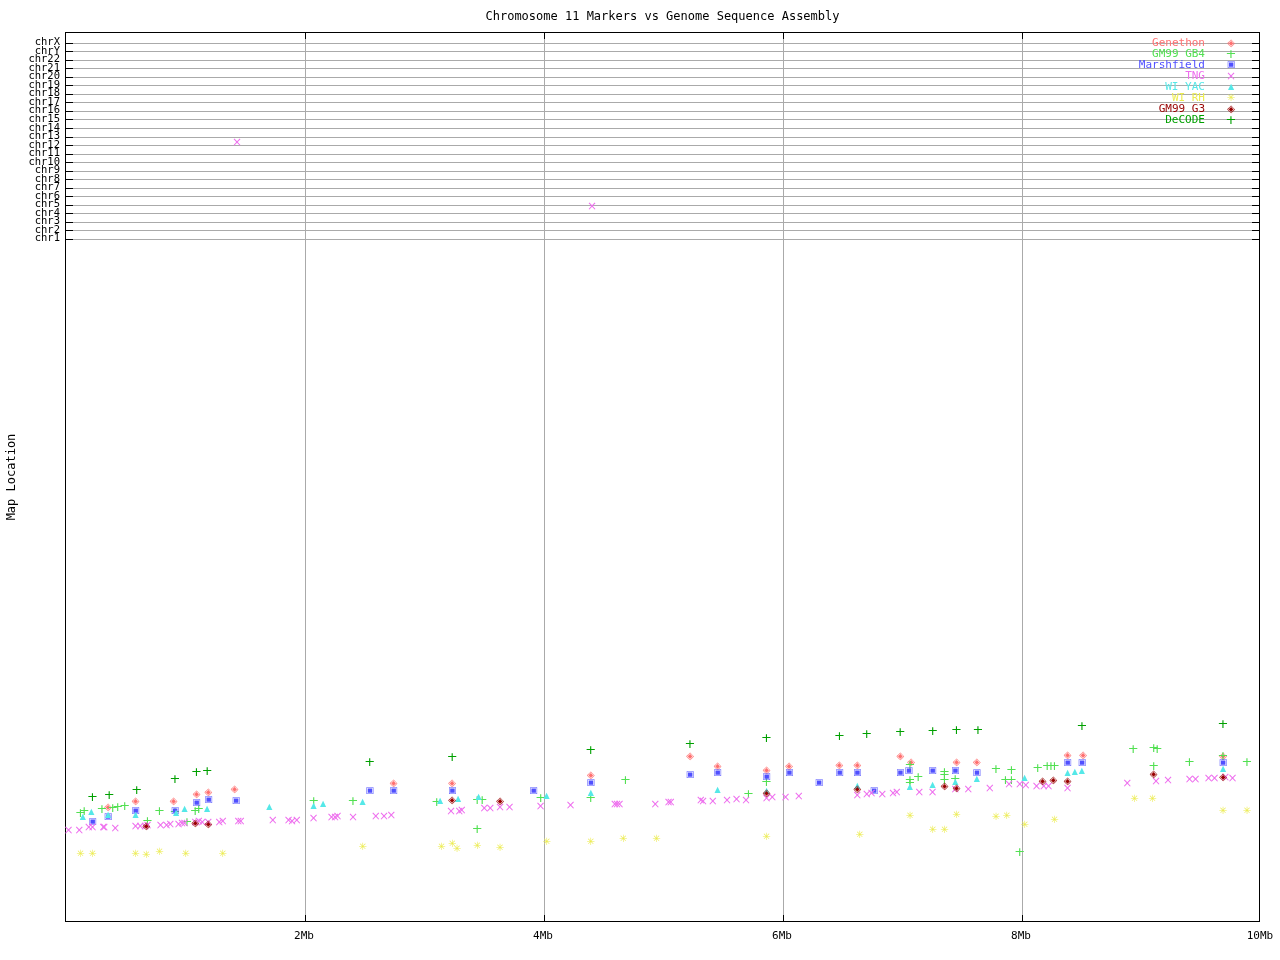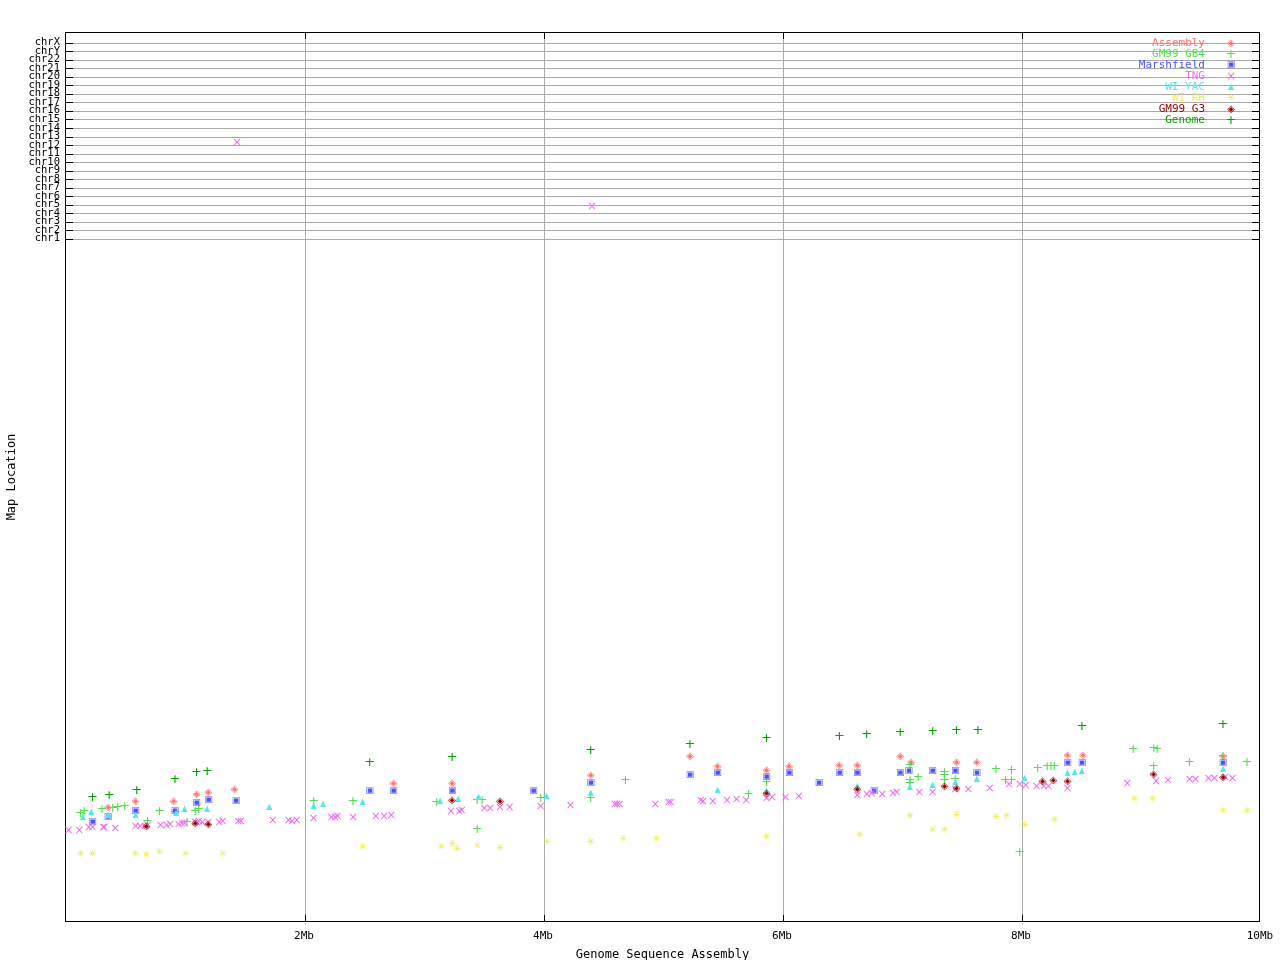--- a/index.html
+++ b/index.html
@@ -25,20 +25,21 @@
   .legend-row{display:flex;align-items:center;height:11px;}
   .legend-label{width:150px;text-align:right;font-size:11px;white-space:pre;}
   .legend-marker{width:52px;text-align:center;font-family:"DejaVu Sans",sans-serif;line-height:1;}
   .point{position:absolute;font-family:"DejaVu Sans",sans-serif;line-height:1;
          transform:translate(-50%,-50%);white-space:pre;}
 </style>
 </head>
 <body>
 
 <div id="canvas">
+  <div id="chart-title">Chromosome 11 Markers vs Genome Sequence Assembly</div>
   <div id="y-axis-title">Map Location</div>
   <div id="plot">
       <div class="hline" style="top: 9.7px;"></div>
       <div class="tick-h" style="left: 0px; top: 9.7px;"></div>
       <div class="tick-h" style="right: 0px; top: 9.7px;"></div>
       <div class="hline" style="top: 18.2px;"></div>
       <div class="tick-h" style="left: 0px; top: 18.2px;"></div>
       <div class="tick-h" style="right: 0px; top: 18.2px;"></div>
       <div class="hline" style="top: 26.8px;"></div>
       <div class="tick-h" style="left: 0px; top: 26.8px;"></div>
@@ -147,21 +148,21 @@
     </div>
   <div id="x-labels">
       <div class="x-tick-label" style="left: 304px;">2Mb</div>
       <div class="x-tick-label" style="left: 543px;">4Mb</div>
       <div class="x-tick-label" style="left: 782px;">6Mb</div>
       <div class="x-tick-label" style="left: 1021px;">8Mb</div>
       <div class="x-tick-label" style="left: 1260px;">10Mb</div>
     </div>
   <div id="legend">
       <div class="legend-row">
-        <div class="legend-label" style="color: rgb(255, 112, 112);">Assembly</div>
+        <div class="legend-label" style="color: rgb(255, 112, 112);">Genethon</div>
         <span class="legend-marker" style="color: rgb(255, 112, 112); font-size: 10px;">◈</span>
       </div>
       <div class="legend-row">
         <div class="legend-label" style="color: rgb(82, 224, 82);">GM99 GB4</div>
         <span class="legend-marker" style="color: rgb(82, 224, 82); font-size: 13px;">+</span>
       </div>
       <div class="legend-row">
         <div class="legend-label" style="color: rgb(80, 80, 255);">Marshfield</div>
         <span class="legend-marker" style="color: rgb(80, 80, 255); font-size: 9px;">▣</span>
       </div>
@@ -175,21 +176,21 @@
       </div>
       <div class="legend-row">
         <div class="legend-label" style="color: rgb(236, 236, 80);">WI RH</div>
         <span class="legend-marker" style="color: rgb(236, 236, 80); font-size: 10px;">✳</span>
       </div>
       <div class="legend-row">
         <div class="legend-label" style="color: rgb(153, 0, 0);">GM99 G3</div>
         <span class="legend-marker" style="color: rgb(153, 0, 0); font-size: 10px;">◈</span>
       </div>
       <div class="legend-row">
-        <div class="legend-label" style="color: rgb(0, 160, 0);">Genome</div>
+        <div class="legend-label" style="color: rgb(0, 160, 0);">DeCODE</div>
         <span class="legend-marker" style="color: rgb(0, 160, 0); font-size: 13px;">+</span>
       </div>
     </div>
   <div id="points">
       <span class="point" style="left: 108px; top: 807px; color: rgb(255, 112, 112); font-size: 10px;">◈</span>
       <span class="point" style="left: 135.5px; top: 801px; color: rgb(255, 112, 112); font-size: 10px;">◈</span>
       <span class="point" style="left: 173.7px; top: 801px; color: rgb(255, 112, 112); font-size: 10px;">◈</span>
       <span class="point" style="left: 196.5px; top: 794px; color: rgb(255, 112, 112); font-size: 10px;">◈</span>
       <span class="point" style="left: 208.4px; top: 792px; color: rgb(255, 112, 112); font-size: 10px;">◈</span>
       <span class="point" style="left: 234.7px; top: 789px; color: rgb(255, 112, 112); font-size: 10px;">◈</span>
@@ -461,14 +462,13 @@
       <span class="point" style="left: 766.5px; top: 737px; color: rgb(0, 160, 0); font-size: 13px;">+</span>
       <span class="point" style="left: 839.4px; top: 735px; color: rgb(0, 160, 0); font-size: 13px;">+</span>
       <span class="point" style="left: 866.8px; top: 733px; color: rgb(0, 160, 0); font-size: 13px;">+</span>
       <span class="point" style="left: 900.3px; top: 731px; color: rgb(0, 160, 0); font-size: 13px;">+</span>
       <span class="point" style="left: 932.6px; top: 730px; color: rgb(0, 160, 0); font-size: 13px;">+</span>
       <span class="point" style="left: 956.5px; top: 729px; color: rgb(0, 160, 0); font-size: 13px;">+</span>
       <span class="point" style="left: 978px; top: 729px; color: rgb(0, 160, 0); font-size: 13px;">+</span>
       <span class="point" style="left: 1081.9px; top: 725px; color: rgb(0, 160, 0); font-size: 13px;">+</span>
       <span class="point" style="left: 1223px; top: 723px; color: rgb(0, 160, 0); font-size: 13px;">+</span>
     </div>
-  <div id="x-axis-title">Genome Sequence Assembly</div>
 </div>
 
 </body></html>

